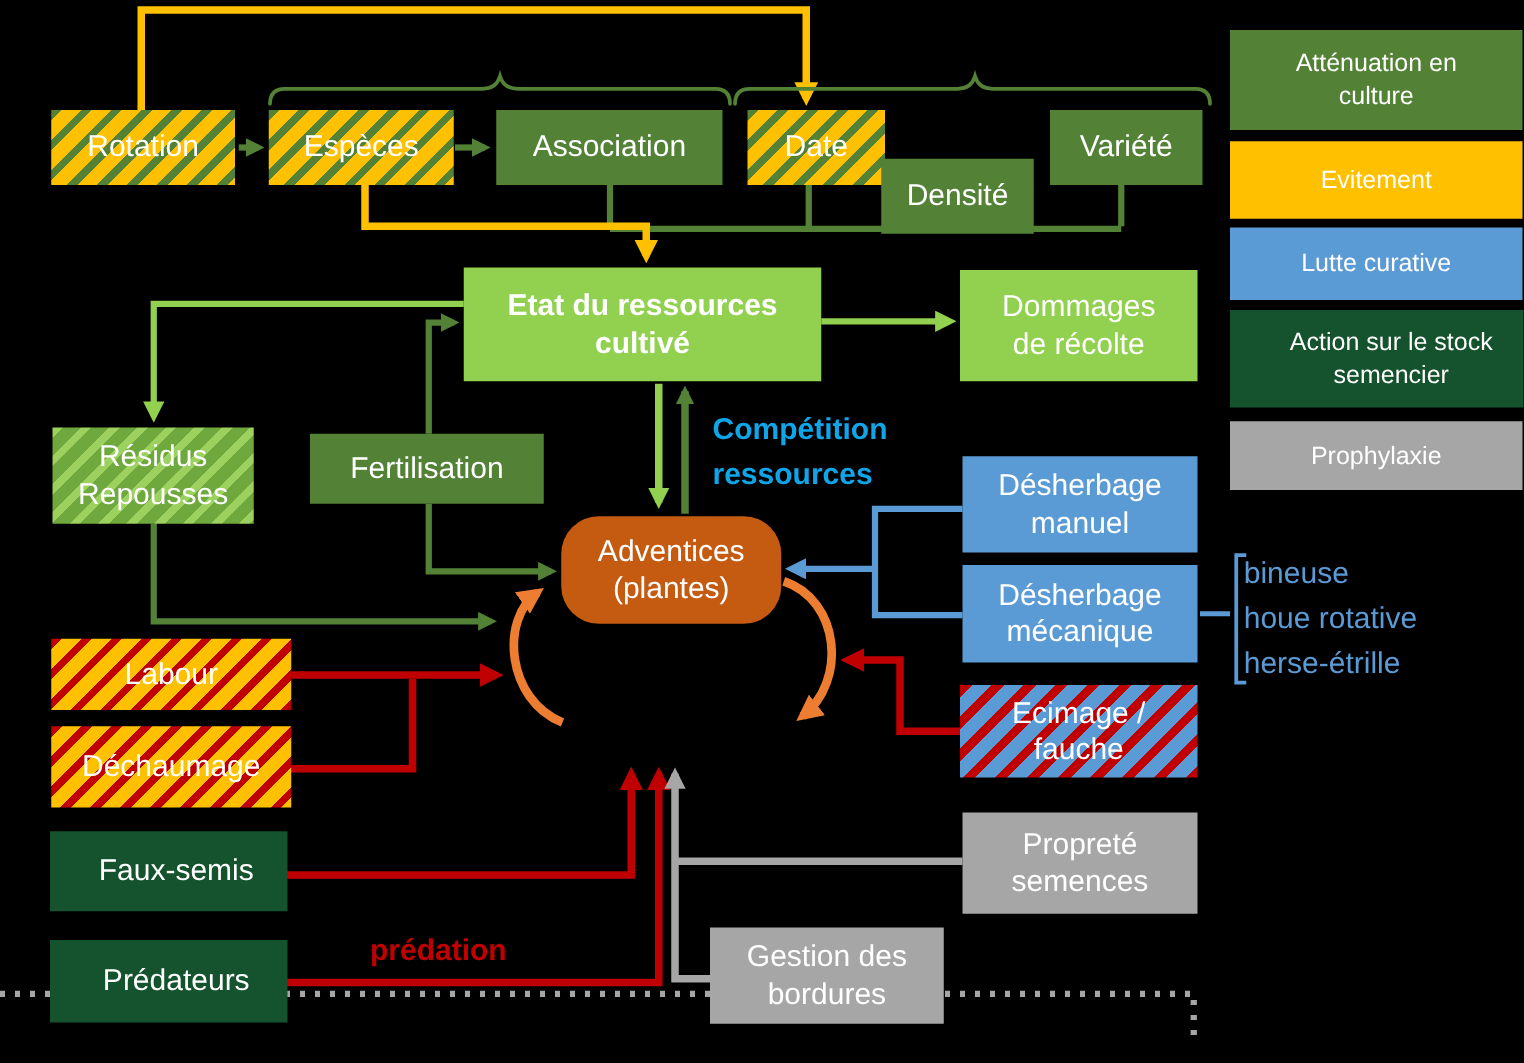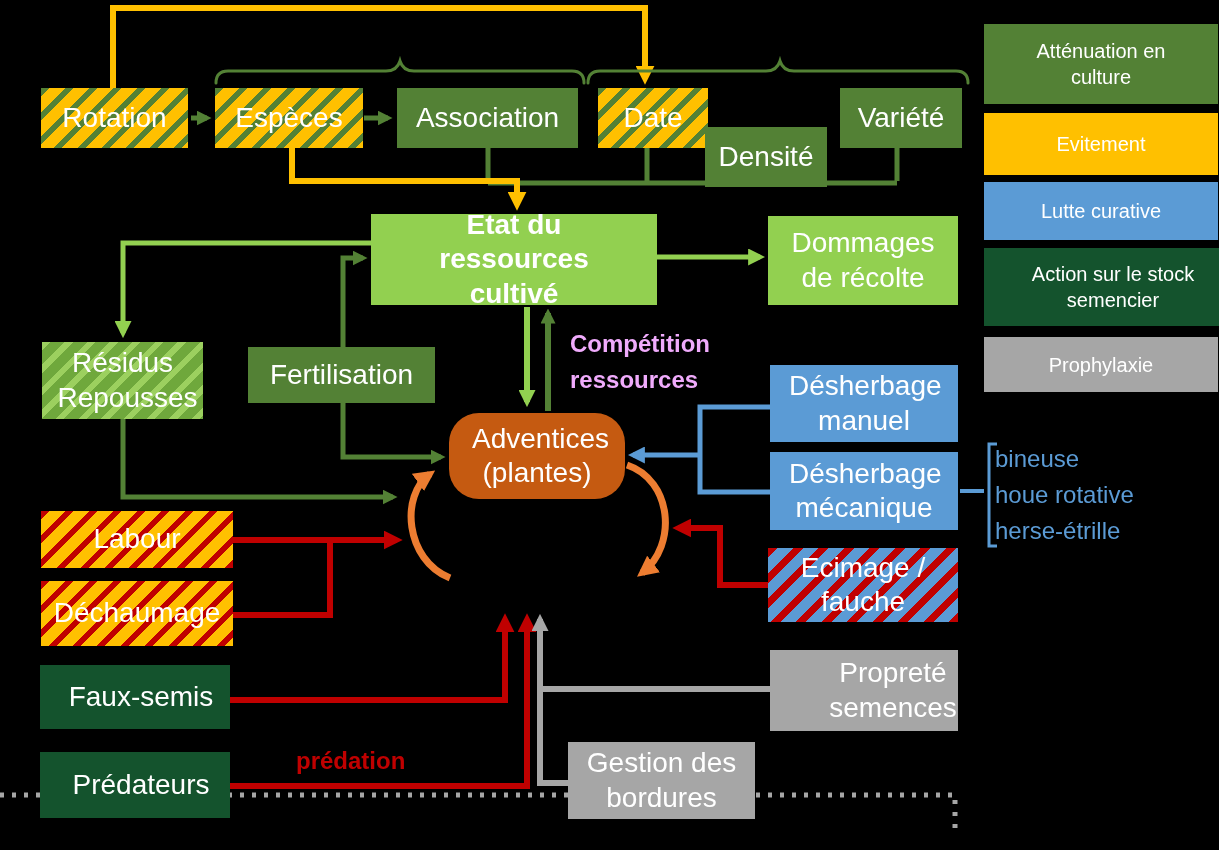--- a/index.html
+++ b/index.html
@@ -1,34 +1,34 @@
 <!DOCTYPE html>
 <html><head>
 <meta charset="utf-8">
 <style>
   html,body{margin:0;padding:0;background:#000;}
   #stage{position:relative;width:1219px;height:850px;background:#000;overflow:hidden;
          font-family:"Liberation Sans", sans-serif;}
   #connectors{position:absolute;left:0;top:0;width:1219px;height:850px;}
   .node{position:absolute;display:flex;align-items:center;justify-content:center;
-        text-align:center;color:#fff;font-size:28px;line-height:1.22;}
+        text-align:center;color:#fff;font-size:24px;line-height:1.22;}
   .node span{display:inline-block;}
   .bold{font-weight:bold;}
   .dkgreen{background:#538135;}
   .ltgreen{background:#92D050;}
   .orange{background:#C55A11;border-radius:30px;}
   .blue{background:#5B9BD5;}
   .red{background:#14532d;padding-left:12px;}
   .gray{background:#A6A6A6;}
   .hatch-yg{background:repeating-linear-gradient(135deg,#538135 0 6px,#FFC000 6px 17px);}
   .hatch-yr{background:repeating-linear-gradient(135deg,#C00000 0 6px,#FFC000 6px 17px);}
   .hatch-br{background:repeating-linear-gradient(135deg,#C00000 0 7px,#5B9BD5 7px 18px);}
   .hatch-gg{background:repeating-linear-gradient(135deg,#9CD05F 0 6px,#6FA83C 6px 16px);}
   .float-label{position:absolute;font-size:24px;line-height:1.45;}
-  #competition-label{left:570px;top:326px;width:180px;font-weight:bold;color:#f0abfc;line-height:1.5;}
+  #competition-label{left:570px;top:326px;width:180px;font-weight:bold;color:#0ea5e9;line-height:1.5;}
   #predation-label{left:296px;top:744px;font-weight:bold;color:#C00000;}
   #tools-list{left:995px;top:441px;color:#5B9BD5;line-height:36px;}
   .legend-item{position:absolute;left:984px;width:234px;display:flex;align-items:center;
                justify-content:center;text-align:center;color:#fff;font-size:20px;line-height:1.3;}
 </style>
 </head>
 <body>
 
 <div id="stage">
 
@@ -182,21 +182,21 @@
   <div class="node blue" style="left:770px;top:365px;width:188px;height:77px;">
       <span style="width:150px;">Désherbage manuel</span>
     </div>
   <div class="node blue" style="left:770px;top:452px;width:188px;height:78px;">
       <span style="width:150px;">Désherbage mécanique</span>
     </div>
   <div class="node hatch-br" style="left:768px;top:548px;width:190px;height:74px;">
       <span style="width:125px;">Ecimage / fauche</span>
     </div>
 
-  <div class="node gray" style="left:770px;top:650px;width:188px;height:81px;justify-content:flex-end;">
+  <div class="node gray" style="left:770px;top:650px;width:188px;height:81px;">
       <span style="width:130px;">Propreté semences</span>
     </div>
   <div class="node gray" style="left:568px;top:742px;width:187px;height:77px;">
       <span style="width:150px;">Gestion des bordures</span>
     </div>
 
   <div class="node hatch-yr" style="left:41px;top:511px;width:192px;height:57px;">
       <span>Labour</span>
     </div>
   <div class="node hatch-yr" style="left:41px;top:581px;width:192px;height:65px;">

